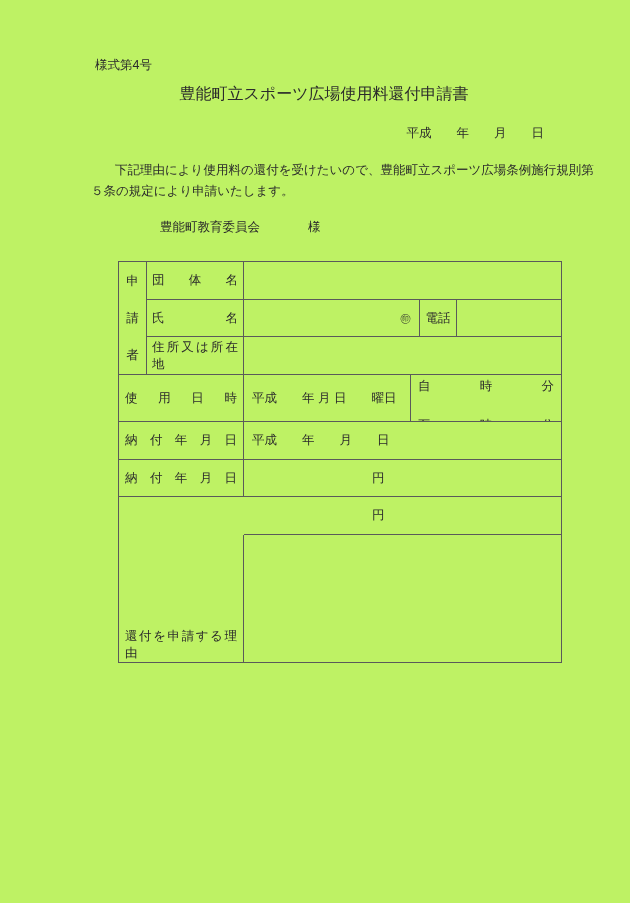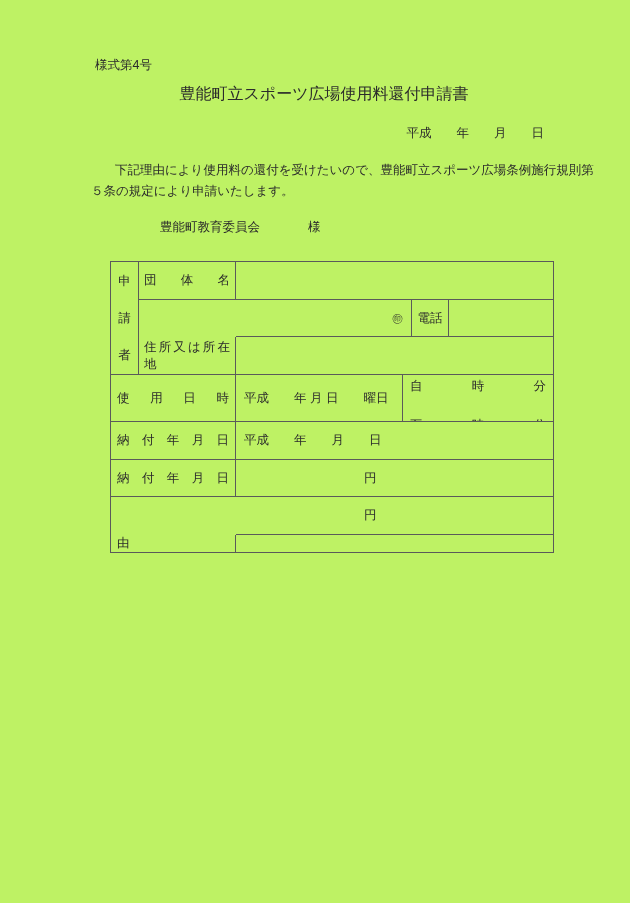--- a/index.html
+++ b/index.html
@@ -16,22 +16,22 @@
   .abs { position:absolute; line-height:1.2; white-space:nowrap; }
   .form-number { left:95px; top:58px; }
   .doc-title { left:95px; top:84px; width:458px; text-align:center; font-size:16px; }
   .date-line { top:126px; right:86px; }
   .body-text { left:91px; top:160px; width:486px; line-height:21px; }
   .body-text .line1 { text-indent:24px; }
   .addressee { left:132px; top:220px;margin-left:28px; }
   .addressee .suffix { margin-left:48px; }
 
   .form-table {
-    position:absolute; left:110px; top:261px;
-    width:444px; height:292px;
+    position:absolute; left:118px; top:261px;
+    width:444px; height:402px;
     display:grid;
     grid-template-columns:28px 97px 167px 9px 37px 104px;
     grid-template-rows:38px 37px 38px 47px 38px 37px 38px auto;
     border:1px solid #5a5a5a;
   }
   .c { display:flex; align-items:center; border-right:1px solid #5a5a5a; border-bottom:1px solid #5a5a5a; overflow:hidden; }
   .c.no-r { border-right:none; }
   .c.no-b { border-bottom:none;align-items:flex-end; }
   .inner { width:100%; }
   .jus { text-align:justify; text-align-last:justify; text-justify:inter-character; }
@@ -98,20 +98,23 @@
       <span class="vert">申請者</span>
     </div>
 
     <div class="c g-org-l">
       <div class="inner jus pad5">団体名</div>
     </div>
     <div class="c no-r g-org-v">
       <div class="inner padl8"></div>
     </div>
 
+    <div class="c g-name-l">
+      <div class="inner jus pad5">氏名</div>
+    </div>
     <div class="c g-name-v">
       <div class="inner seal-wrap">
         <span></span>
         <span class="seal">㊞</span>
       </div>
     </div>
     <div class="c g-tel-l">
       <div class="inner center">電話</div>
     </div>
     <div class="c no-r g-tel-v">

